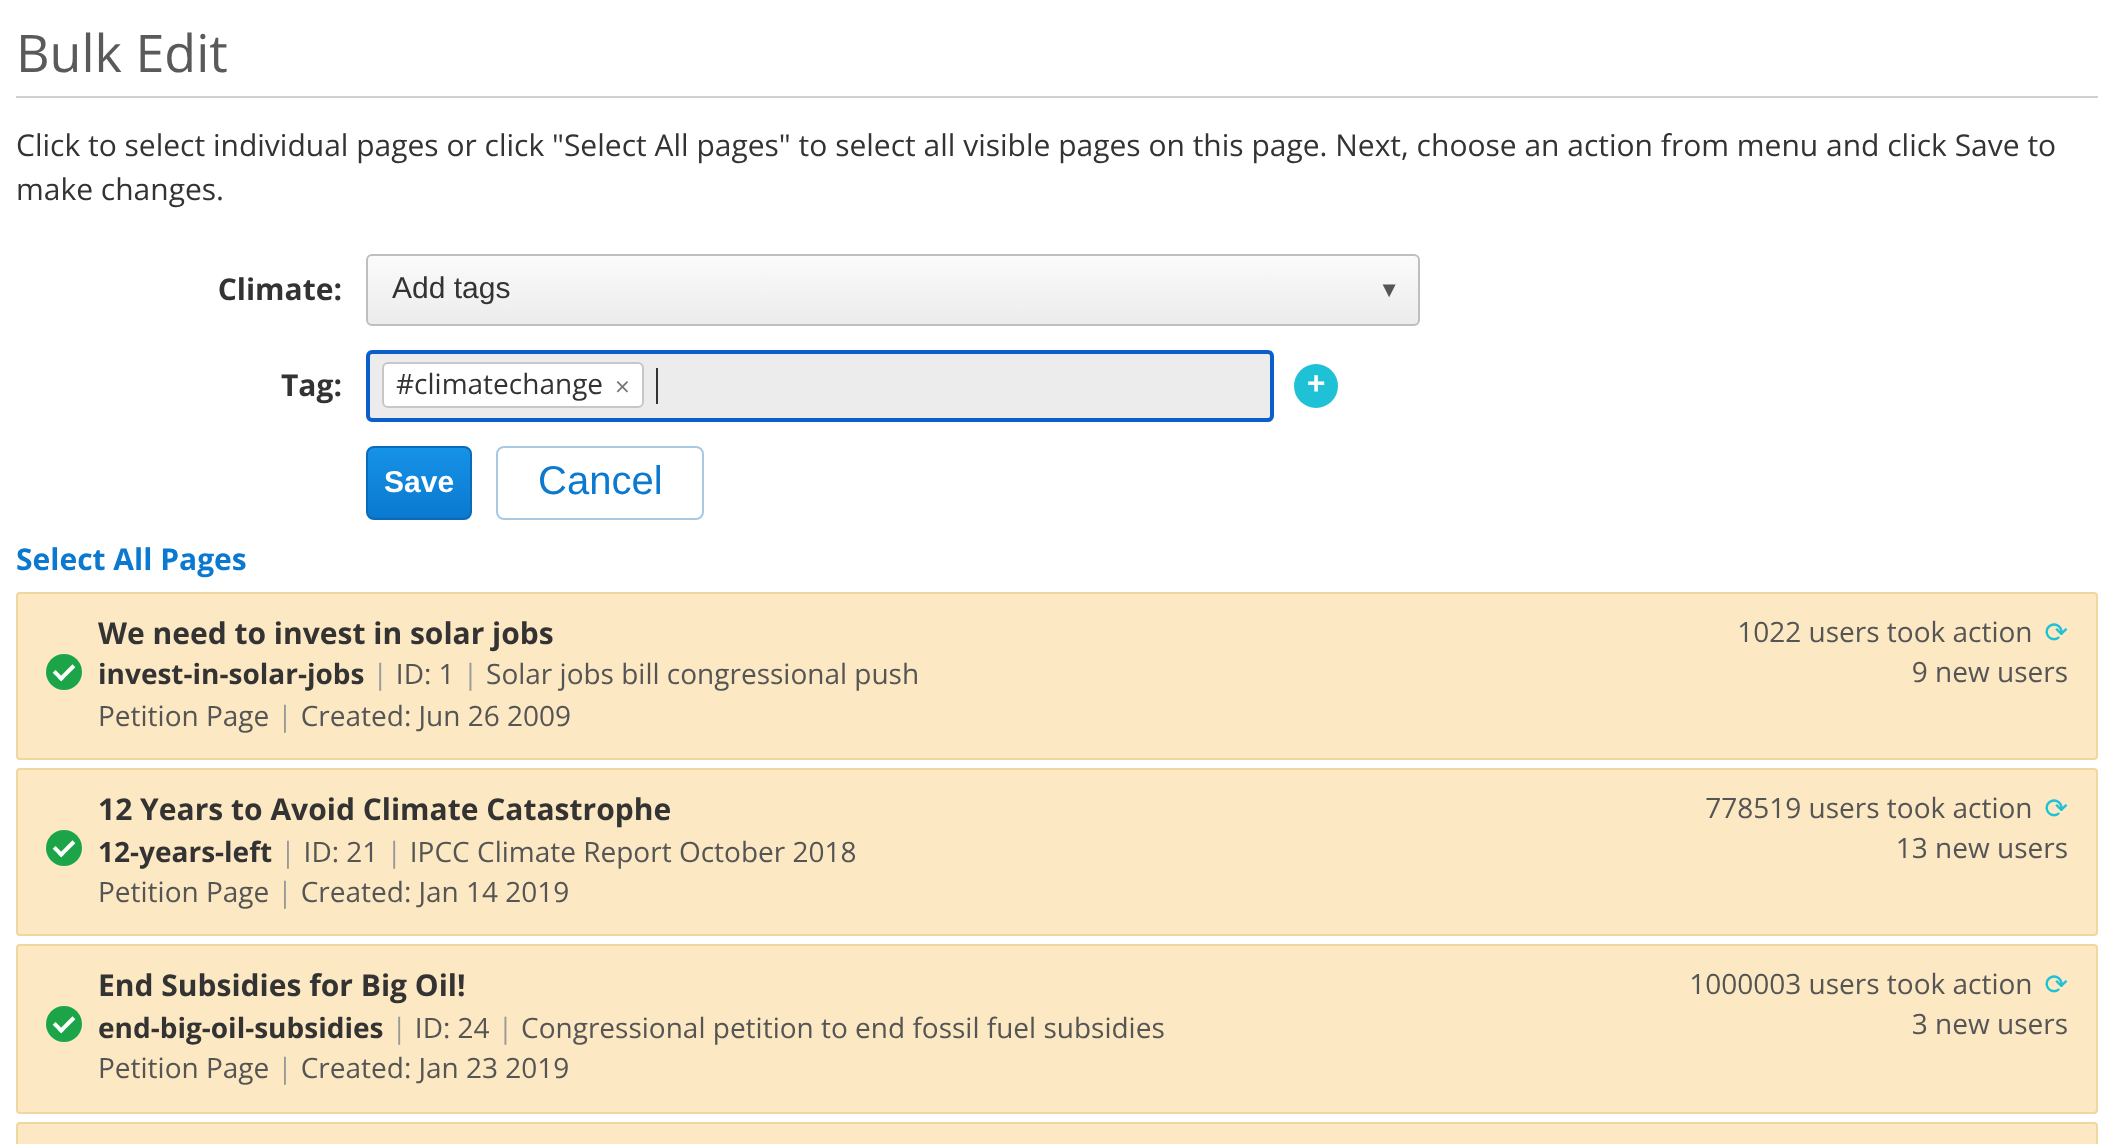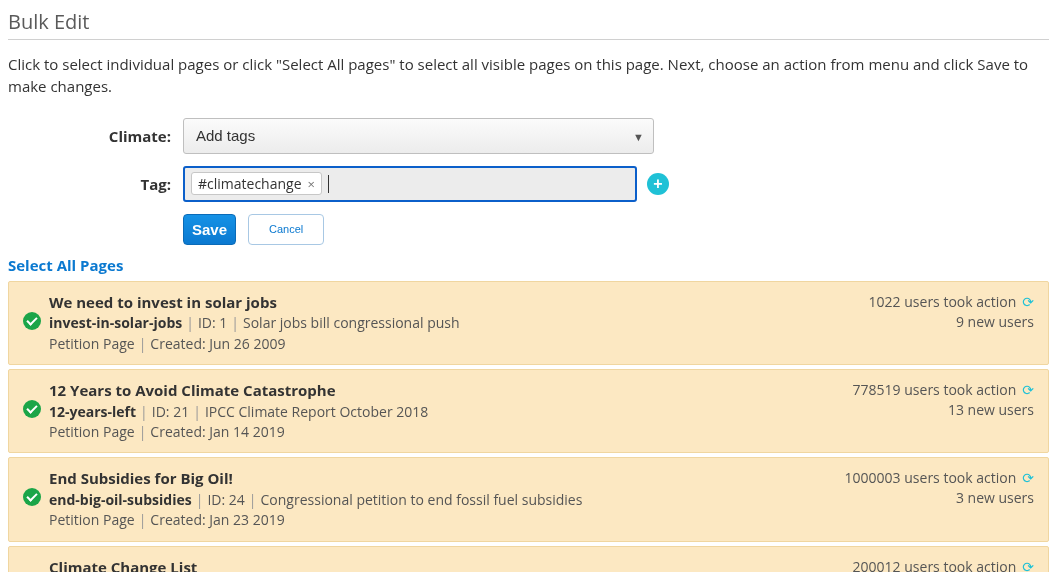--- a/index.html
+++ b/index.html
@@ -4,21 +4,21 @@
 <style>
 * { box-sizing: border-box; margin: 0; padding: 0; }
 body {
   font-family: "Open Sans", "Helvetica Neue", Arial, sans-serif;
   color: #333;
   padding: 8px;
   width: 1057px;
   background: #fff;
 }
 .page-title {
-  font-size: 20px;
+  font-size: 26px;
   font-weight: 400;
   color: #5a5a5a;
   padding-bottom: 4px;
   border-bottom: 1px solid #d0d0d0;
   margin-bottom: 14px;
 }
 .intro {
   font-size: 15px;
   color: #333;
   line-height: 1.45;
@@ -32,21 +32,21 @@
 .form-label {
   width: 175px;
   text-align: right;
   padding-right: 12px;
   font-weight: 700;
   font-size: 15px;
   color: #333;
 }
 .select-wrap {
   position: relative;
-  width: 471px;
+  width: 527px;
 }
 .select-action {
   width: 100%;
   height: 36px;
   padding: 0 34px 0 12px;
   font-size: 15px;
   color: #333;
   background: linear-gradient(#fbfbfb, #ececec);
   border: 1px solid #bfbfbf;
   border-radius: 3px;
@@ -129,21 +129,21 @@
   font-size: 15px;
   font-weight: 600;
   cursor: pointer;
 }
 .btn-cancel {
   background: #fff;
   color: #0b79d0;
   border: 1px solid #a8c8e4;
   border-radius: 4px;
   padding: 6px 20px;
-  font-size: 11px;
+  font-size: 20px;
   cursor: pointer;
 }
 .select-all {
   color: #0b79d0;
   font-size: 15px;
   cursor: pointer;
   margin-bottom: 6px;
   font-weight: bold;
 }
 .page-list {

